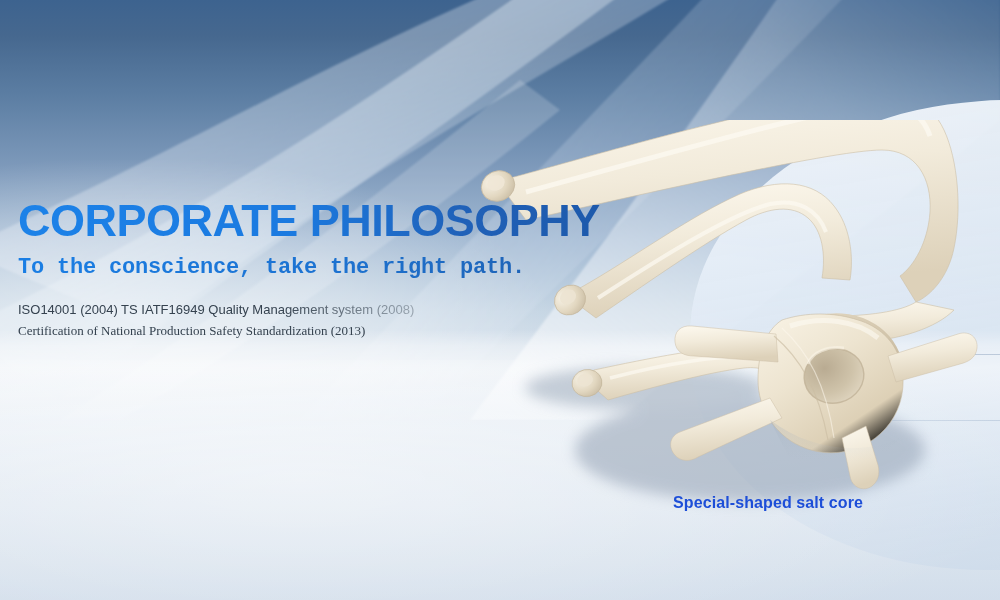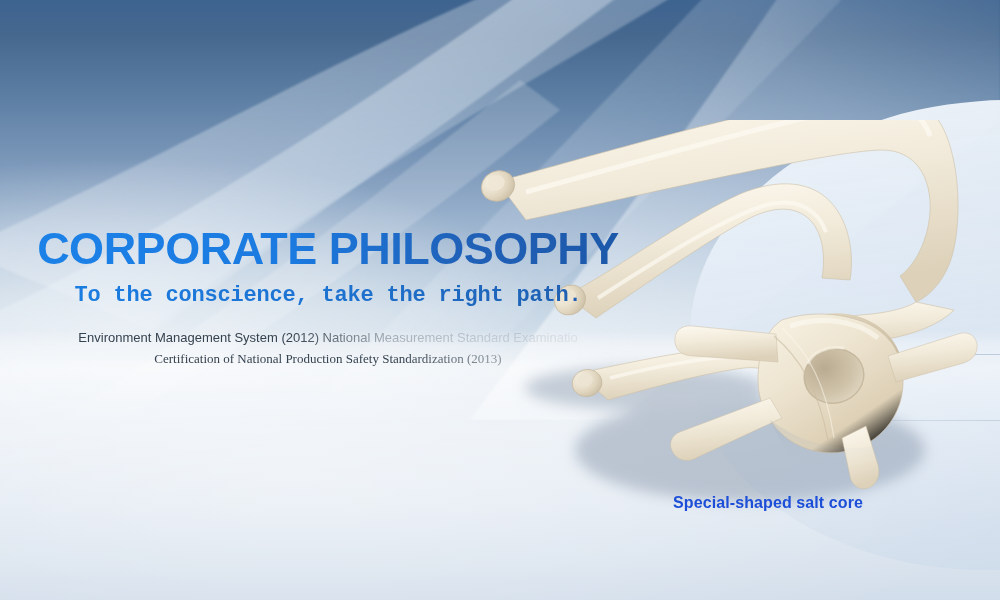--- a/index.html
+++ b/index.html
@@ -125,23 +125,22 @@
     background: radial-gradient(ellipse at 30% 40%,
         rgba(255,255,255,0.45) 0%,
         rgba(255,255,255,0.18) 45%,
         rgba(255,255,255,0) 75%);
   }
 
   
   .text-block {
     position: absolute;
     left: 18px;
-    top: 224px;
+    top: 196px;
     width: 620px;
-    text-align: center;
   }
 
   .headline {
     margin: 0;
     font-family: "Liberation Sans", sans-serif;
     font-weight: bold;
     font-size: 45px;
     line-height: 50px;
     letter-spacing: -0.5px;
     white-space: nowrap;
@@ -421,20 +420,20 @@
       <path d="M 360,206 C 392,196 426,200 448,218" stroke="#fdfaf2" stroke-width="5" fill="none" opacity="0.62" filter="url(#edgeSoft)"></path>
 
       <path d="M 340,300 C 380,330 430,336 470,318 C 450,346 396,356 358,336 Z" fill="url(#shadowG)" opacity="0.7"></path>
     </svg>
   </div>
 
   <div class="text-block">
     <h1 class="headline">CORPORATE PHILOSOPHY</h1>
     <p class="subhead">To the conscience, take the right path.</p>
     <ul class="cert-list">
-      <li class="cert-line l2">Environment Management System (2012)    National Measurement Standard Examinatio</li>
+      <li class="cert-line l1">ISO14001 (2004)  TS IATF16949 Quality Management system (2008)</li>
       <li class="cert-line l3">Certification of National Production Safety Standardization (2013)</li>
     </ul>
   </div>
 
   <div class="product-caption">Special-shaped salt core</div>
 
 </div>
 
 </body></html>

